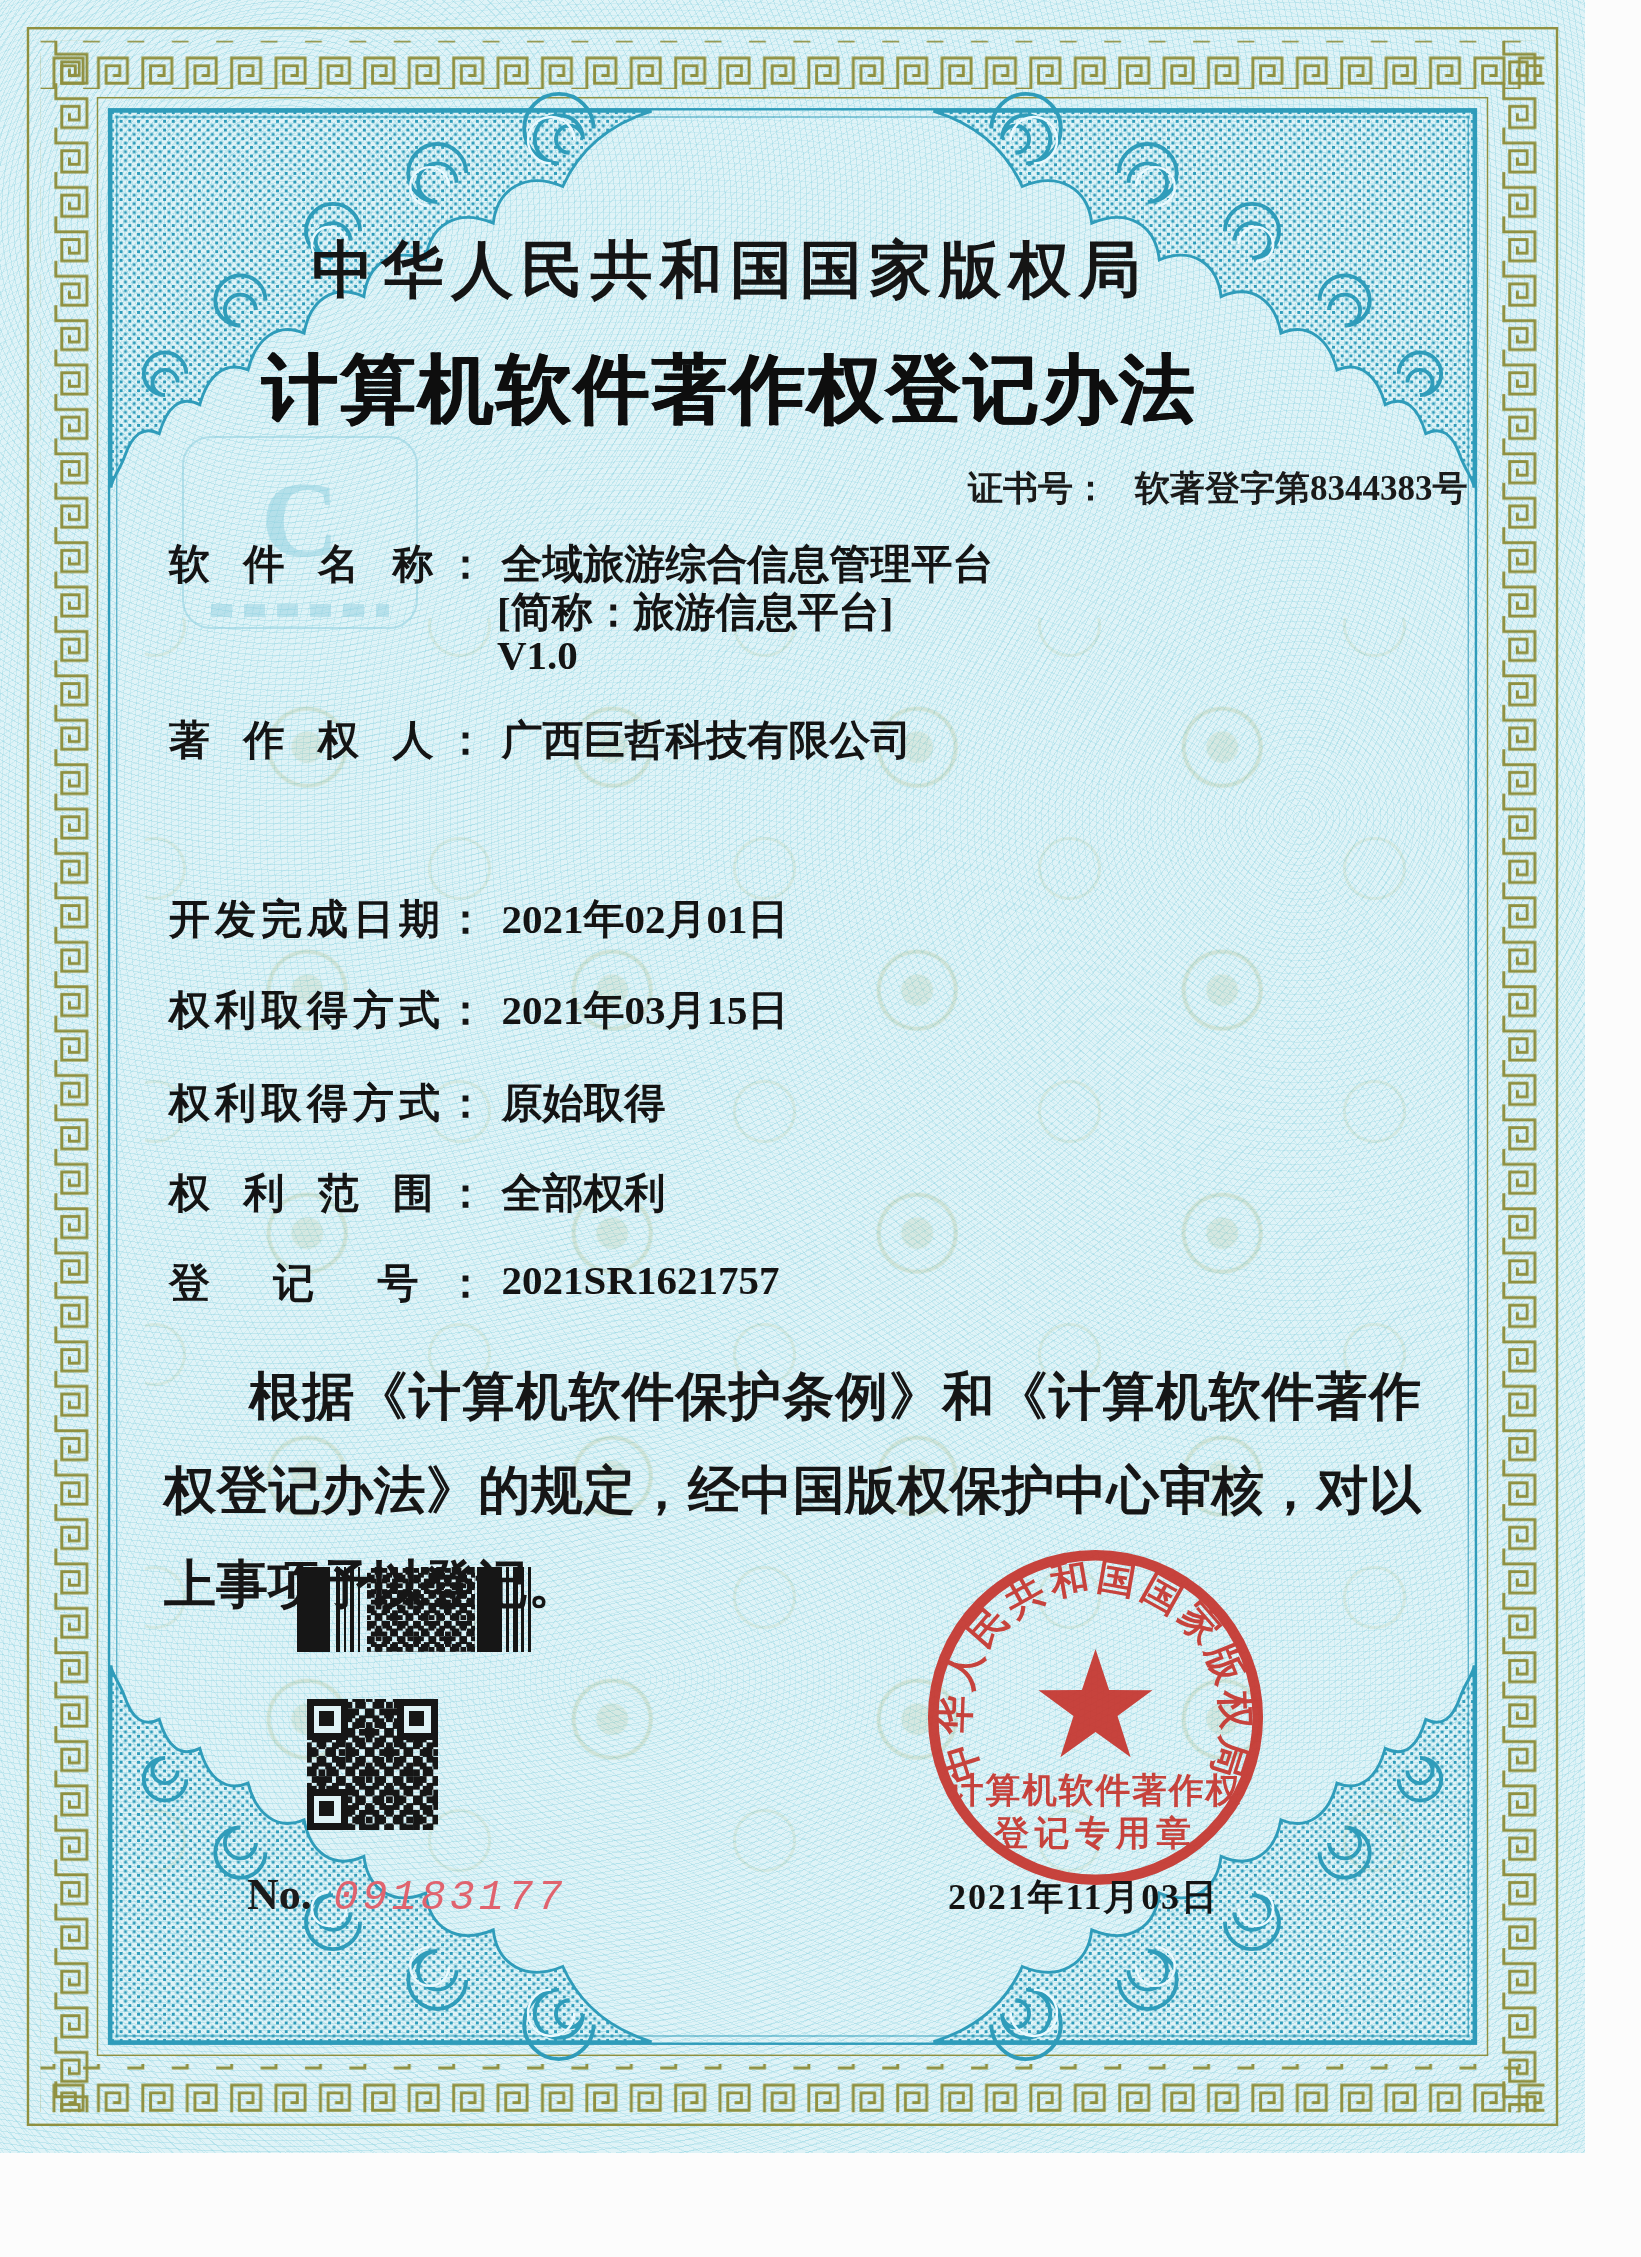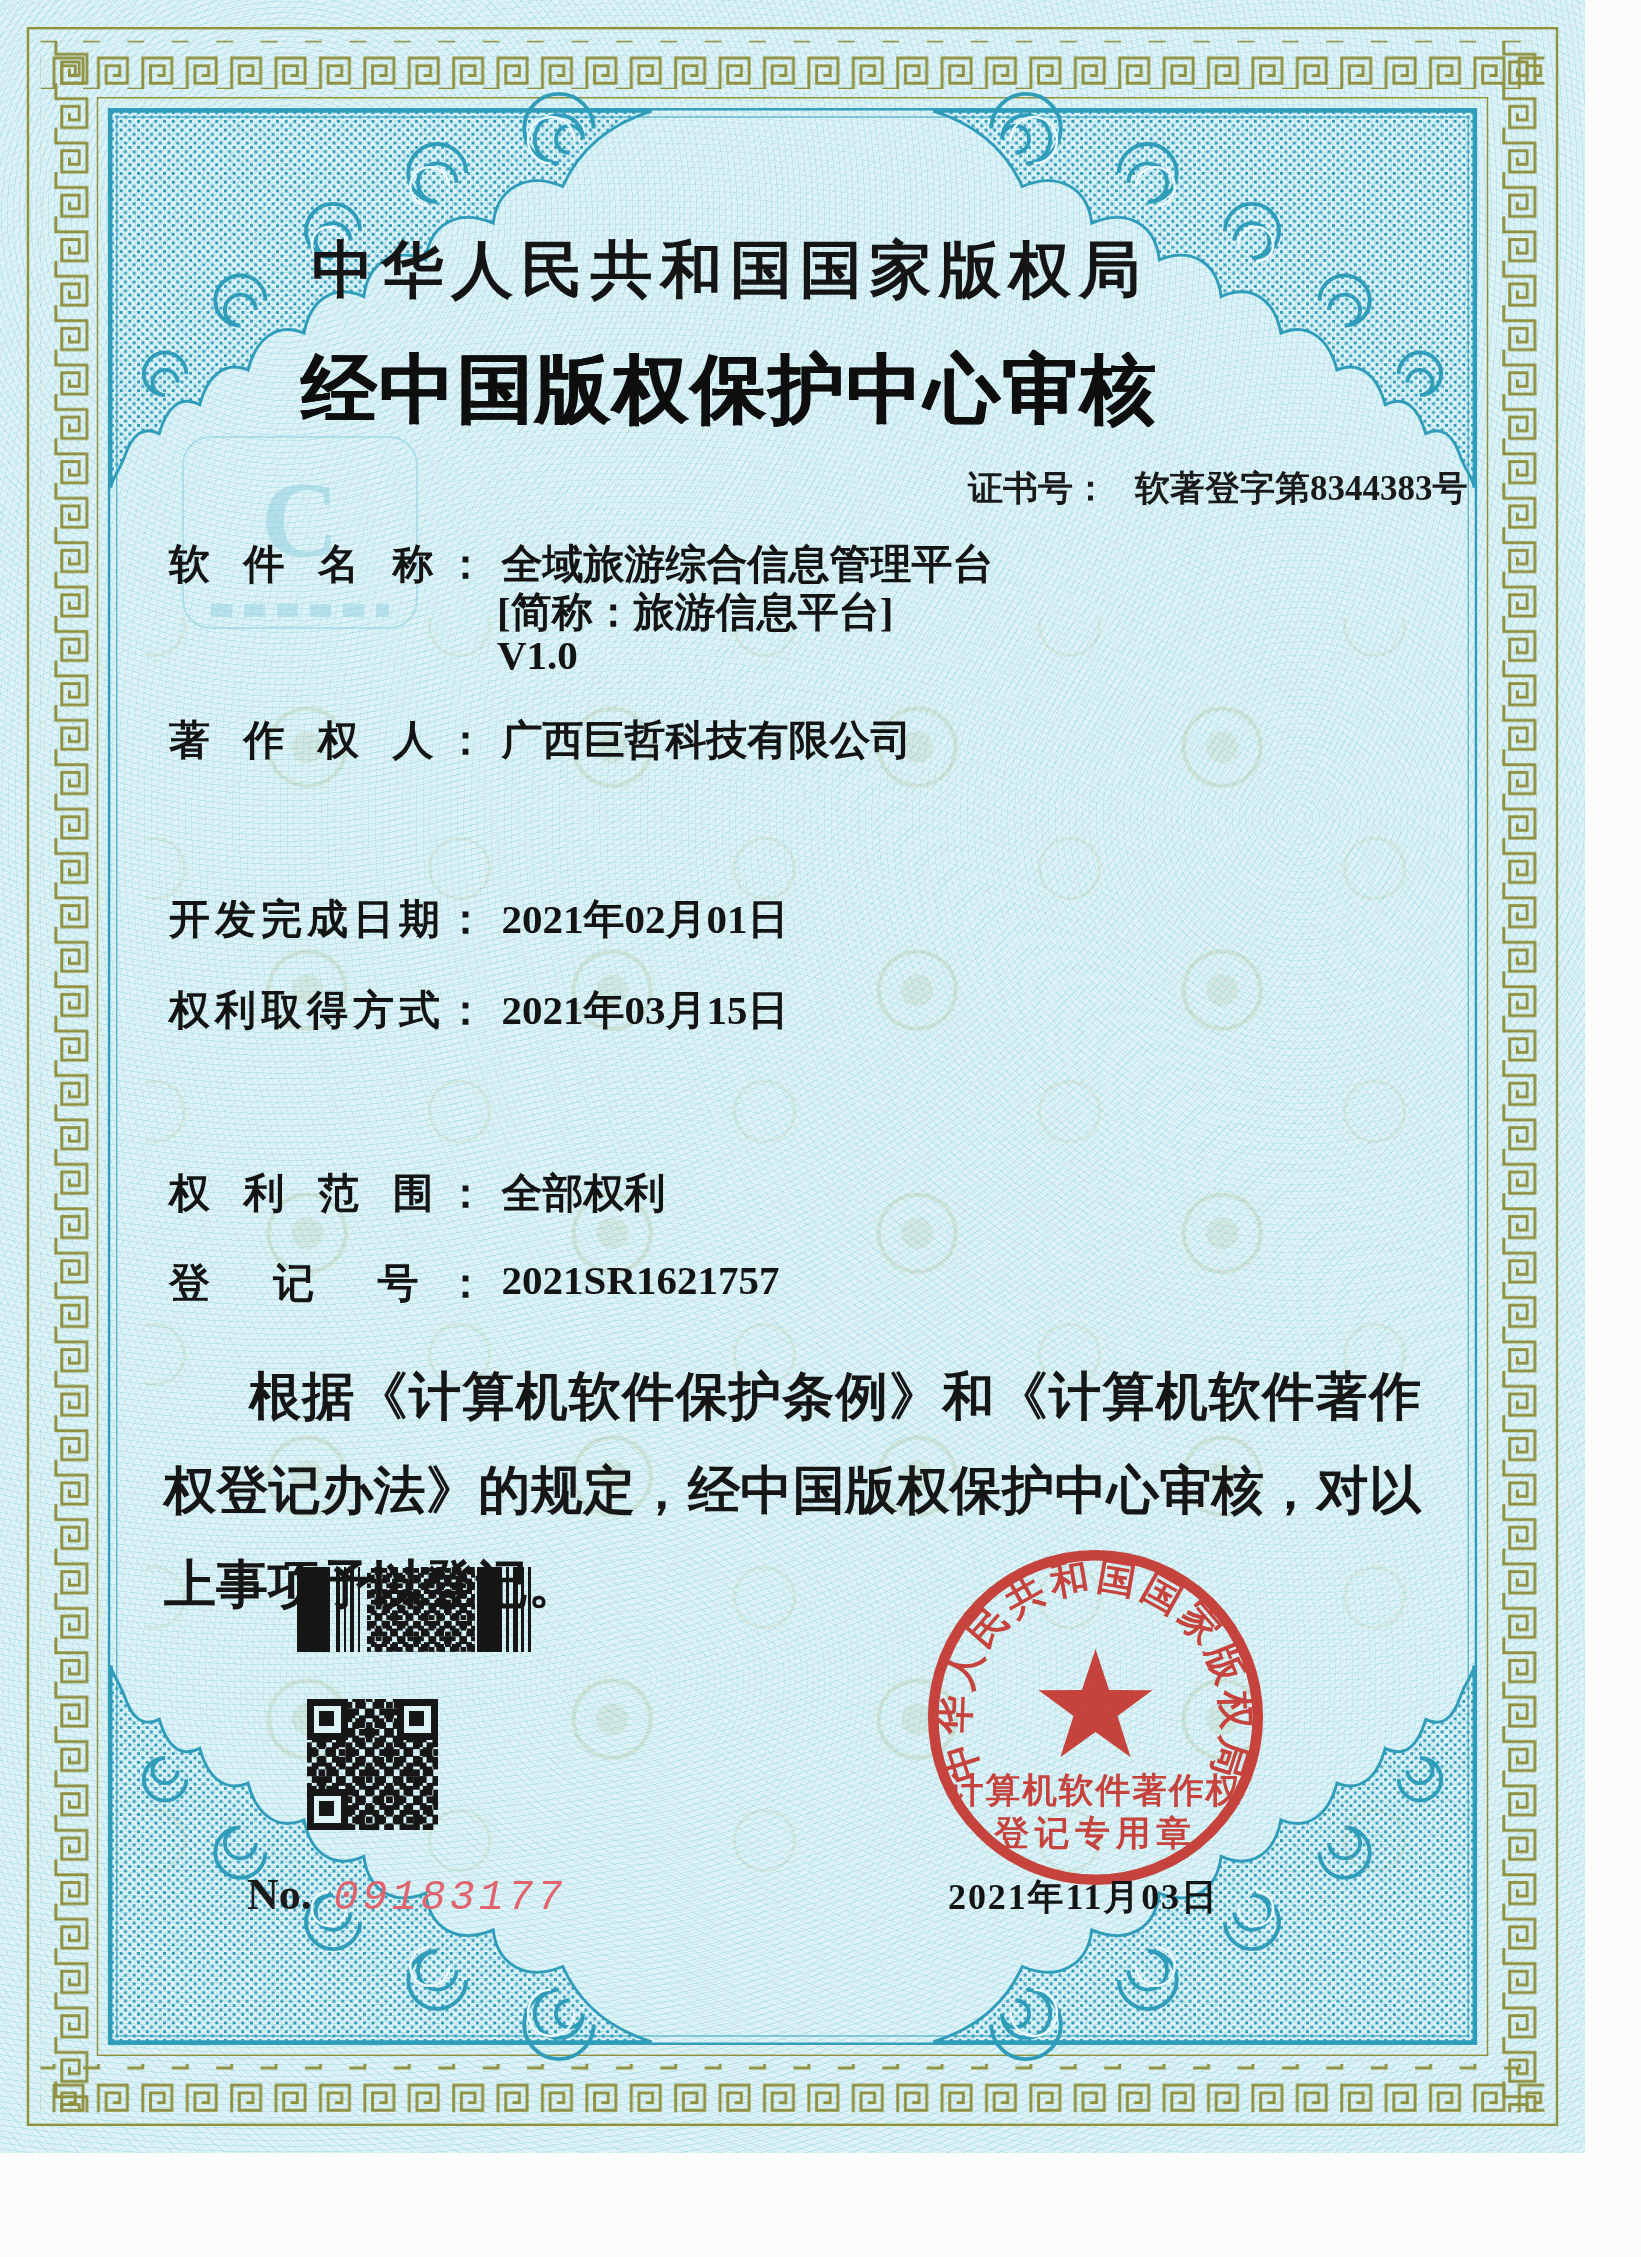--- a/index.html
+++ b/index.html
@@ -113,21 +113,21 @@
     </svg>
 
     <div class="wm-rings"></div>
 
     <div class="wm-logo">
       <span>C</span>
       <div class="bumps"></div>
     </div>
 
     <div class="authority">中华人民共和国国家版权局</div>
-    <div class="cert-title">经中国版权保护中心审核</div>
+    <div class="cert-title">计算机软件著作权登记办法</div>
 
     <div class="certno">
       <span class="lbl">证书号：</span><span>软著登字第8344383号</span>
     </div>
 
     <div class="frow" style="top:537px">
       <span class="lbl">软 件 名 称：</span>
       <span class="val">全域旅游综合信息管理平台</span>
     </div>
     <div class="subline" style="top:585px">[简称：旅游信息平台]</div>
@@ -137,20 +137,24 @@
       <span class="lbl">著 作 权 人：</span>
       <span class="val">广西巨哲科技有限公司</span>
     </div>
     <div class="frow" style="top:892px">
       <span class="lbl">开发完成日期：</span>
       <span class="val">2021年02月01日</span>
     </div>
     <div class="frow" style="top:983px">
       <span class="lbl">权利取得方式：</span>
       <span class="val">2021年03月15日</span>
+    </div>
+    <div class="frow" style="top:1076px">
+      <span class="lbl">权利取得方式：</span>
+      <span class="val">原始取得</span>
     </div>
     <div class="frow" style="top:1166px">
       <span class="lbl">权 利 范 围：</span>
       <span class="val">全部权利</span>
     </div>
     <div class="frow" style="top:1256px">
       <span class="lbl">登  记  号：</span>
       <span class="val">2021SR1621757</span>
     </div>
 

